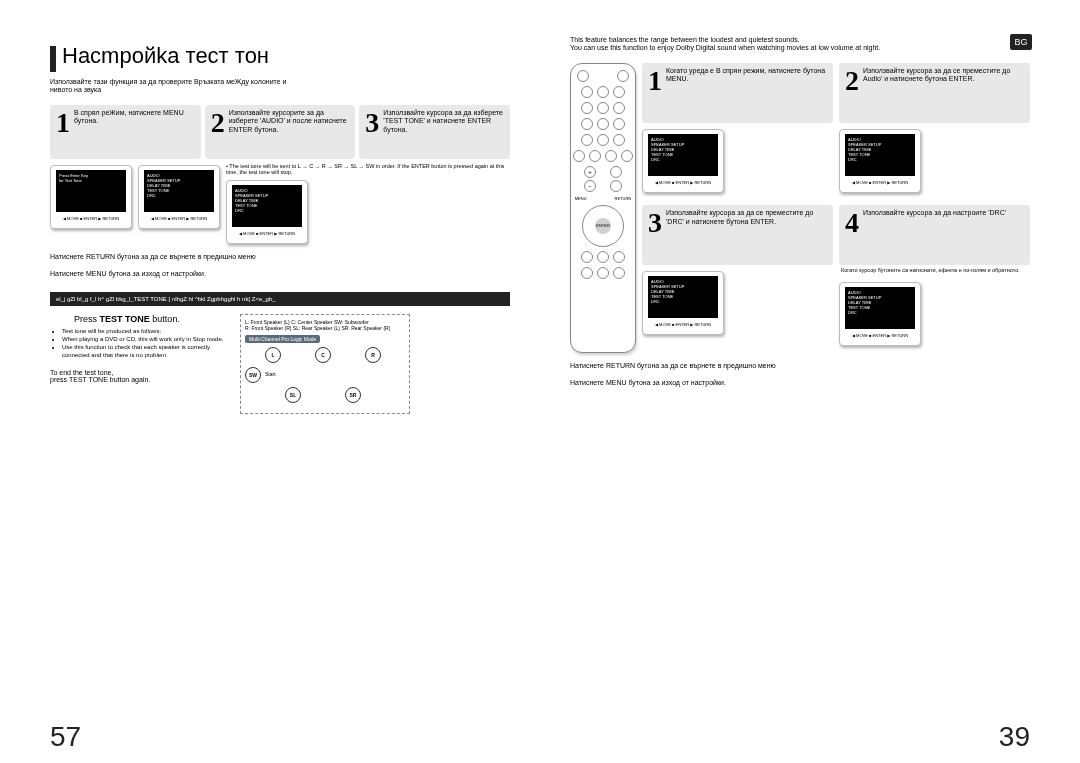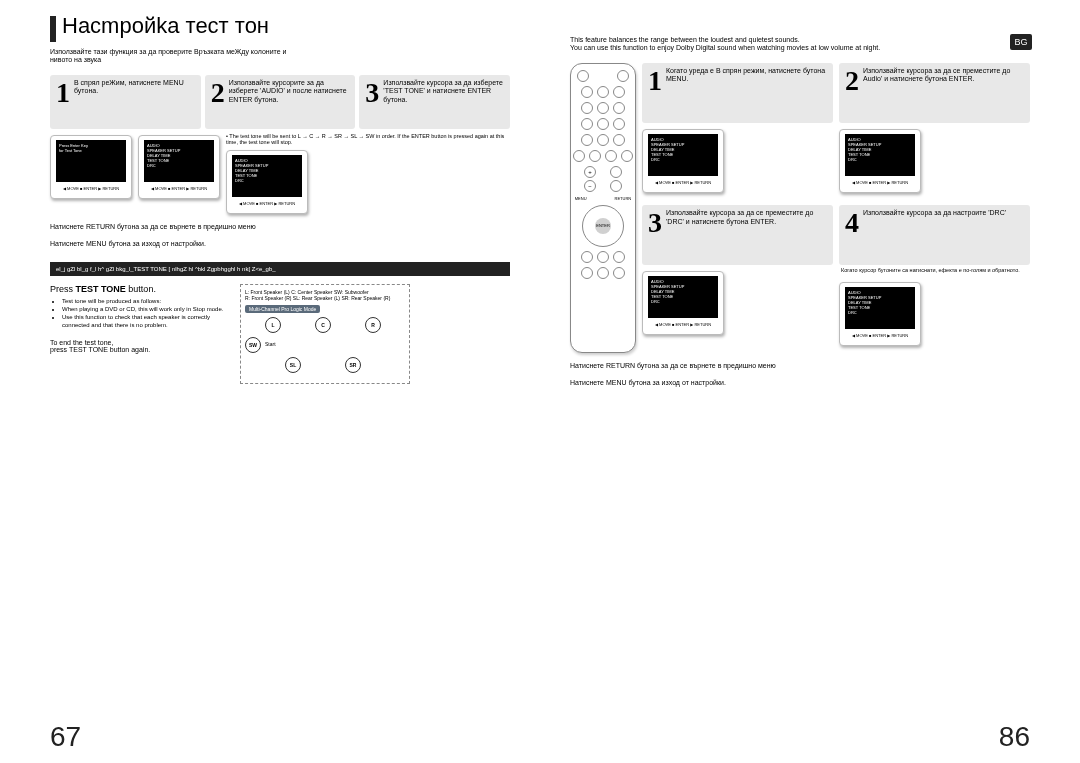--- a/index.html
+++ b/index.html
@@ -12,21 +12,21 @@
   }
   .spread {
     width: 1080px;
     height: 763px;
     background: #fff;
     display: flex;
     position: relative;
   }
   .page {
     width: 50%;
-    padding: 14px 30px 10px 50px;
+    padding: 44px 30px 10px 50px;
     box-sizing: border-box;
     position: relative;
   }
   .page.right {
     padding: 30px 50px 10px 30px;
   }
   .title-row { display: flex; align-items: flex-start; }
   .bar {
     width: 6px;
     height: 26px;
@@ -112,21 +112,21 @@
   .blackbar {
     background: #222;
     color: #fff;
     font-size: 6px;
     padding: 4px 6px;
     margin: 14px 0 8px 0;
     overflow: hidden;
     white-space: nowrap;
   }
   .press-sec { font-size: 8px; }
-  .press-sec .main { font-size: 9px; margin-bottom: 4px;}
+  .press-sec .main { font-size: 9px; margin-bottom: 4px; margin-left: 24px;}
   .press-sec ul { margin: 2px 0 0 12px; padding:0; font-size: 6px; line-height:1.3;}
   .bottom-row { display: flex; }
   .dashed {
     border: 1px dashed #888;
     width: 170px;
     height: 100px;
     margin-left: 10px;
     padding: 4px;
     font-size: 5px;
     position: relative;
@@ -299,21 +299,21 @@
           <div class="spk" style="top:0;left:70px;">C</div>
           <div class="spk" style="top:0;left:120px;">R</div>
           <div class="spk" style="top:20px;left:0px;">SW</div>
           <span style="position:absolute;top:24px;left:20px;font-size:5px;">Start</span>
           <div class="spk" style="top:40px;left:40px;">SL</div>
           <div class="spk" style="top:40px;left:100px;">SR</div>
         </div>
       </div>
     </div>
 
-    <div class="pgnum">67</div>
+    <div class="pgnum">57</div>
   </div>
 
   <div class="page right">
     <div class="bg-badge">BG</div>
     <div class="intro" style="white-space:pre-line;">This feature balances the range between the loudest and quietest sounds.
 You can use this function to enjoy Dolby Digital sound when watching movies at low volume at night.</div>
 
     <div class="right-cols">
 
       <div class="remote">
@@ -443,16 +443,16 @@
                 <div class="screen-footer">◀ MOVE   ■ ENTER   ▶ RETURN</div>
               </div>
             </div>
         </div>
       </div>
     </div>
 
     <div class="ret" style="margin-top:8px;">Натиснете RETURN бутона за да се върнете в предишно меню</div>
     <div class="ret">Натиснете   MENU бутона за изход от настройки.</div>
 
-    <div class="pgnum">86</div>
+    <div class="pgnum">39</div>
   </div>
 
 </div>
 
 </body></html>

